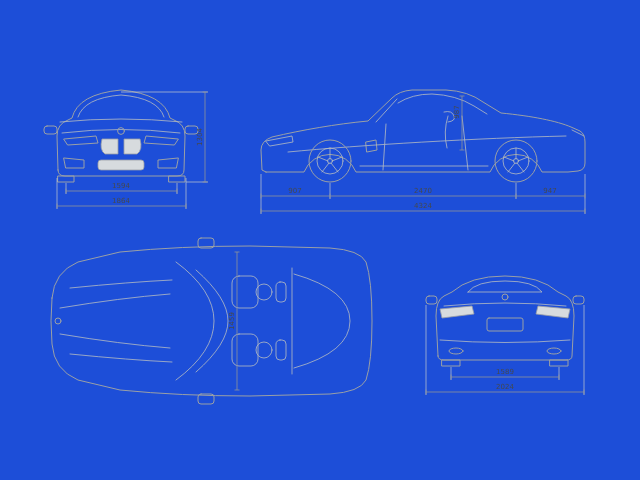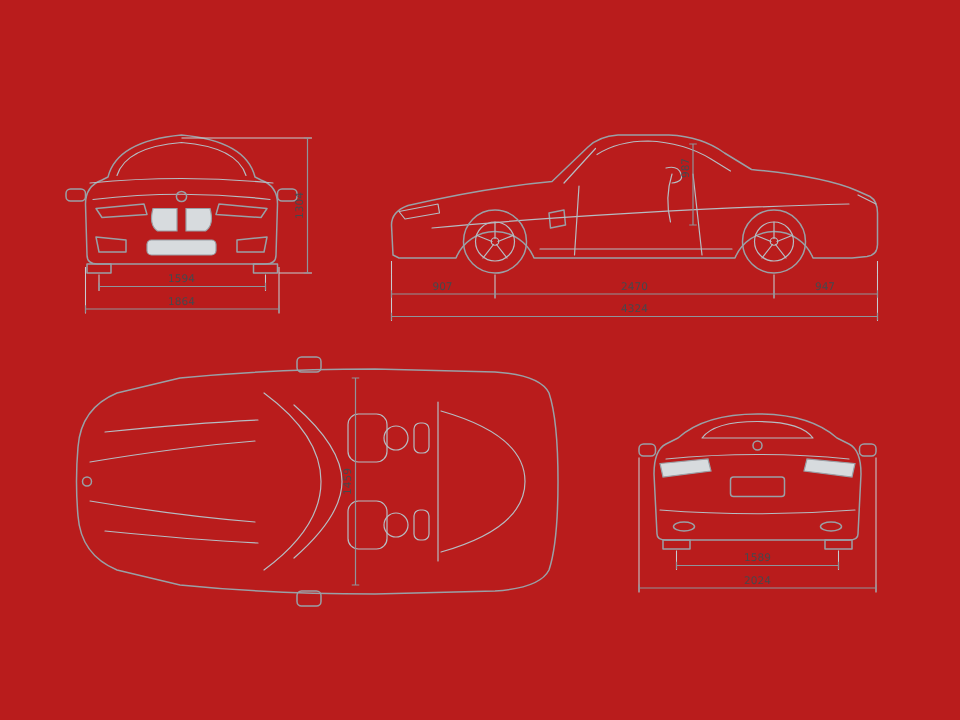--- a/index.html
+++ b/index.html
@@ -1,16 +1,16 @@
 <!DOCTYPE html>
 <html><head>
 <meta charset="utf-8">
 <style>
   html,body{margin:0;padding:0;background:#ffffff;}
-  .canvas{position:relative;width:640px;height:480px;background:#b91c1c;overflow:hidden;}
+  .canvas{position:relative;width:640px;height:480px;background:#1d4ed8;overflow:hidden;}
   svg{display:block;}
   .car{stroke:#9aa0a6;fill:none;stroke-width:1;stroke-linejoin:round;stroke-linecap:round;}
   .detail{stroke:#b6bcc2;fill:none;stroke-width:0.8;stroke-linejoin:round;stroke-linecap:round;}
   .fillshape{fill:#d7dbde;stroke:#9aa0a6;stroke-width:0.8;}
   .dim{stroke:#8f949a;stroke-width:0.8;fill:none;}
   .ext{stroke:#c6cbd0;stroke-width:0.7;fill:none;}
   .dimlabel{font-family:"DejaVu Sans","Liberation Sans",sans-serif;font-size:7px;fill:#45494e;}
 </style>
 </head>
 <body>

